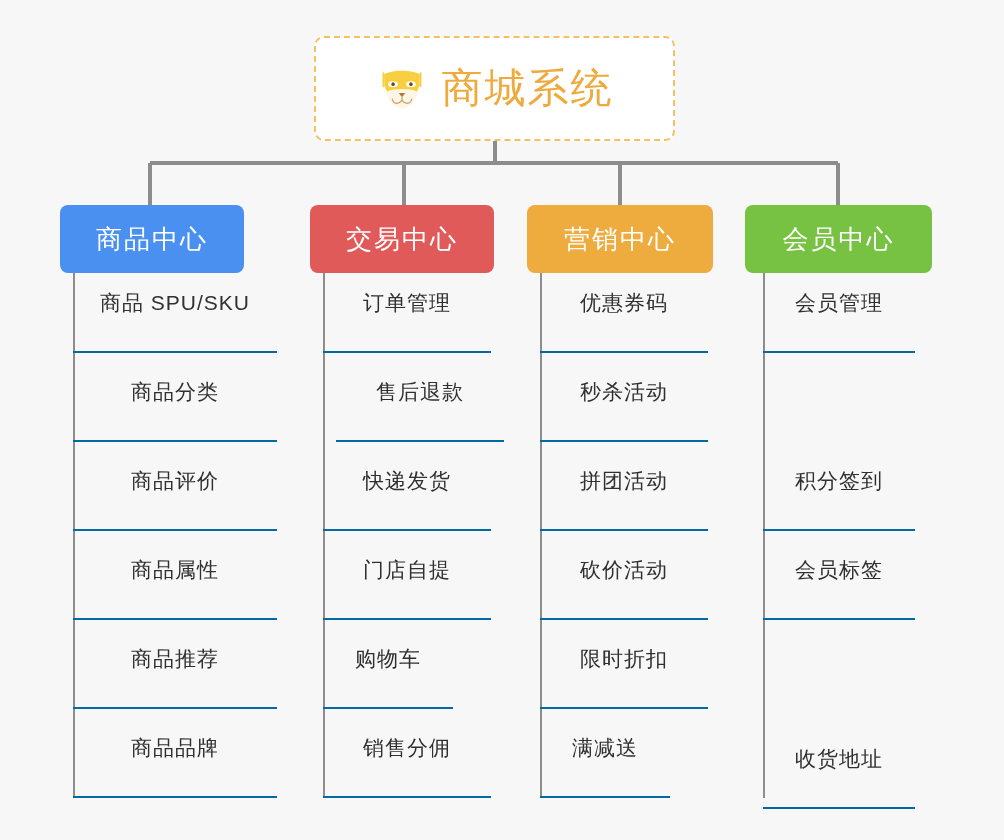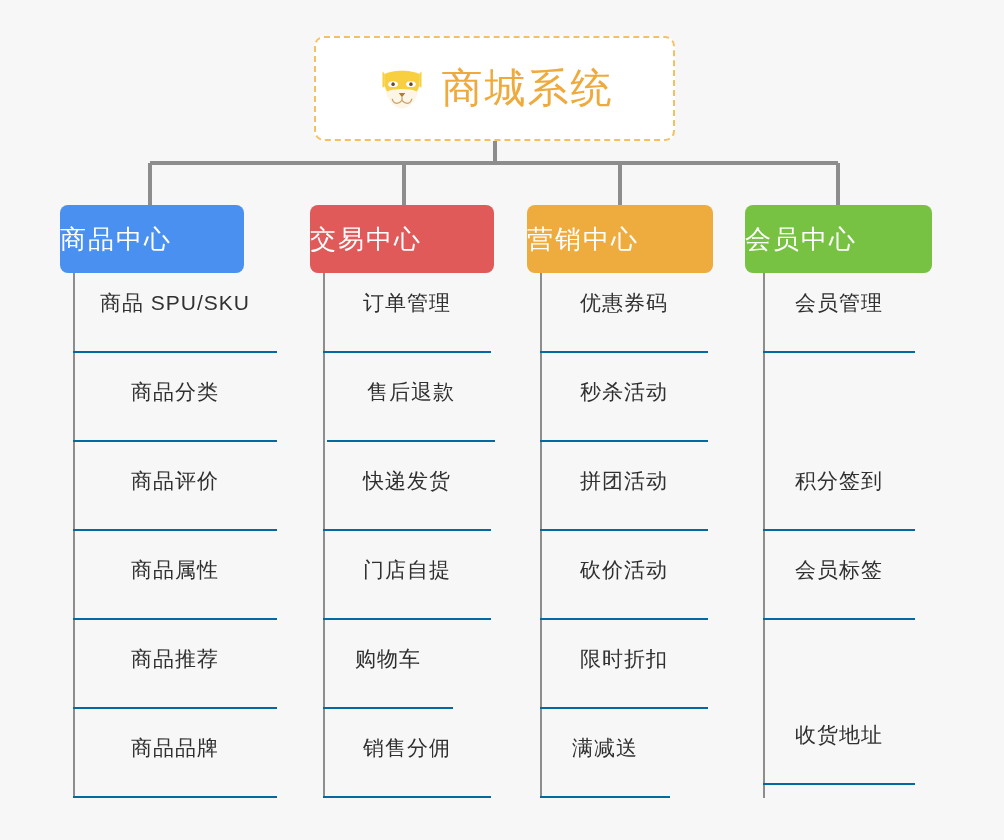--- a/index.html
+++ b/index.html
@@ -60,20 +60,21 @@
     white-space: nowrap;
   }
 
   
   .cat-head {
     position: absolute;
     height: 68px;
     border-radius: 8px;
     display: flex;
     align-items: center;
+    justify-content: center;
     color: #ffffff;
     font-size: 26px;
     letter-spacing: 2px;
     box-sizing: border-box;
   }
 
   
   .branch {
     position: absolute;
   }
@@ -162,21 +163,21 @@
         </div>
       </div>
       <div class="cat-head" style="left: 310px; top: 205px; width: 184px; background: rgb(224, 90, 90);">
         <span>交易中心</span>
       </div>
       <div class="branch" style="left: 323px; top: 273px; width: 208px; height: 525px;">
         <div class="spine" style="height: 525px;"></div>
         <div class="leaf" style="left: 0px; width: 168px; height: 62px; top: 18px;">
           <span class="leaf-label">订单管理</span>
         </div>
-        <div class="leaf" style="left: 4px; width: 168px; height: 62px; top: 107px;">
+        <div class="leaf" style="left: 13px; width: 168px; height: 62px; top: 107px;">
           <span class="leaf-label">售后退款</span>
         </div>
         <div class="leaf" style="left: 0px; width: 168px; height: 62px; top: 196px;">
           <span class="leaf-label">快递发货</span>
         </div>
         <div class="leaf" style="left: 0px; width: 168px; height: 62px; top: 285px;">
           <span class="leaf-label">门店自提</span>
         </div>
         <div class="leaf" style="left: 0px; width: 130px; height: 62px; top: 374px;">
           <span class="leaf-label">购物车</span>
@@ -216,19 +217,19 @@
         <div class="spine" style="height: 525px;"></div>
         <div class="leaf" style="left: 0px; width: 152px; height: 62px; top: 18px;">
           <span class="leaf-label">会员管理</span>
         </div>
         <div class="leaf" style="left: 0px; width: 152px; height: 62px; top: 196px;">
           <span class="leaf-label">积分签到</span>
         </div>
         <div class="leaf" style="left: 0px; width: 152px; height: 62px; top: 285px;">
           <span class="leaf-label">会员标签</span>
         </div>
-        <div class="leaf" style="left: 0px; width: 152px; height: 62px; top: 450px;">
+        <div class="leaf" style="left: 0px; width: 152px; height: 62px; top: 474px;">
           <span class="leaf-label">收货地址</span>
         </div>
       </div>
     </div>
 
 </div>
 
 </body></html>

